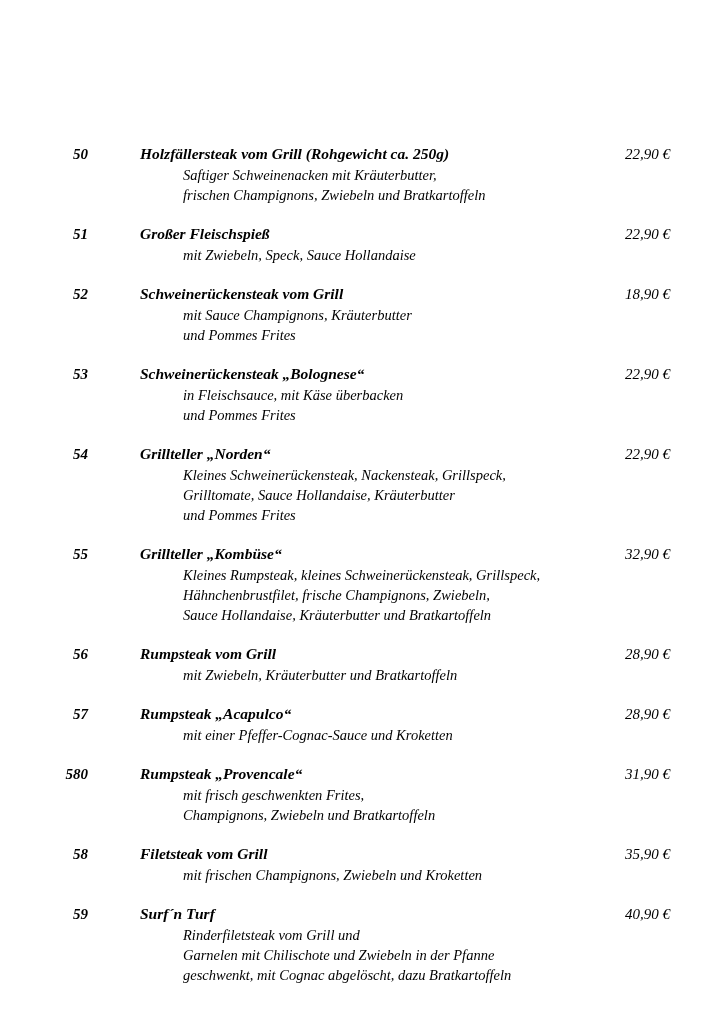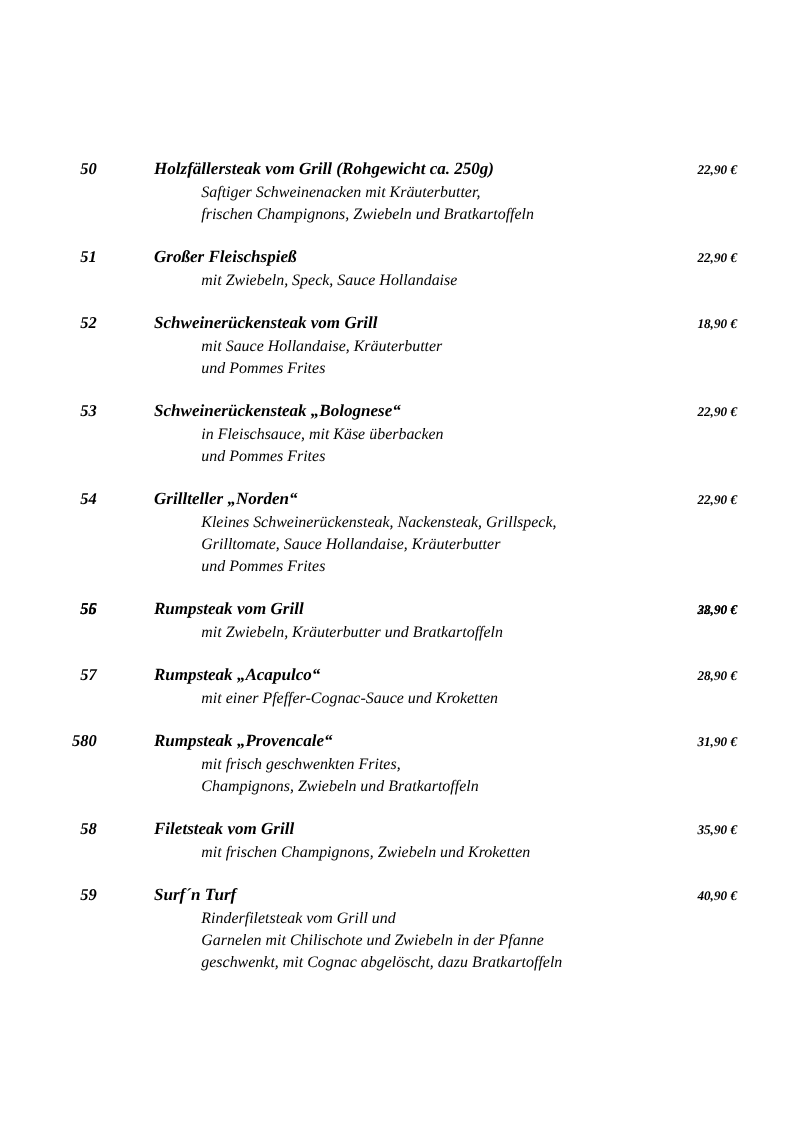--- a/index.html
+++ b/index.html
@@ -88,22 +88,22 @@
     font-weight: normal;
     line-height: 20px;
     white-space: nowrap;
   }
 
   .item-price {
     position: absolute;
     right: 54px;
     top: 0;
     text-align: right;
-    font-size: 12px;
-    font-weight: bold;
+    font-size: 15px;
+    font-weight: normal;
     font-style: italic;
     line-height: 20px;
     white-space: nowrap;
   }
 </style>
 </head>
 <body>
 
 <div class="page">
 
@@ -128,21 +128,21 @@
             <div class="desc-line">mit Zwiebeln, Speck, Sauce Hollandaise</div>
           </div>
         </div>
         <div class="item-price">22,90 €</div>
       </div>
       <div class="menu-item">
         <div class="item-number">52</div>
         <div class="item-body">
           <div class="item-title">Schweinerückensteak vom Grill</div>
           <div class="item-desc">
-            <div class="desc-line">mit Sauce Hollandaise, Kräuterbutter</div>
+            <div class="desc-line">mit Sauce Champignons, Kräuterbutter</div>
             <div class="desc-line">und Pommes Frites</div>
           </div>
         </div>
         <div class="item-price">18,90 €</div>
       </div>
       <div class="menu-item">
         <div class="item-number">53</div>
         <div class="item-body">
           <div class="item-title">Schweinerückensteak „Bolognese“</div>
           <div class="item-desc">
@@ -159,20 +159,28 @@
           <div class="item-desc">
             <div class="desc-line">Kleines Schweinerückensteak, Nackensteak, Grillspeck,</div>
             <div class="desc-line">Grilltomate, Sauce Hollandaise, Kräuterbutter</div>
             <div class="desc-line">und Pommes Frites</div>
           </div>
         </div>
         <div class="item-price">22,90 €</div>
       </div>
       <div class="menu-item">
         <div class="item-number">55</div>
+        <div class="item-body">
+          <div class="item-title">Grillteller „Kombüse“</div>
+          <div class="item-desc">
+            <div class="desc-line">Kleines Rumpsteak, kleines Schweinerückensteak, Grillspeck,</div>
+            <div class="desc-line">Hähnchenbrustfilet, frische Champignons, Zwiebeln,</div>
+            <div class="desc-line">Sauce Hollandaise, Kräuterbutter und Bratkartoffeln</div>
+          </div>
+        </div>
         <div class="item-price">32,90 €</div>
       </div>
       <div class="menu-item">
         <div class="item-number">56</div>
         <div class="item-body">
           <div class="item-title">Rumpsteak vom Grill</div>
           <div class="item-desc">
             <div class="desc-line">mit Zwiebeln, Kräuterbutter und Bratkartoffeln</div>
           </div>
         </div>

